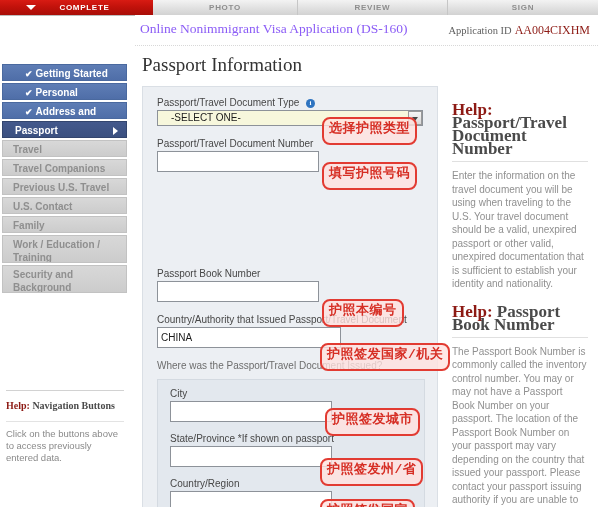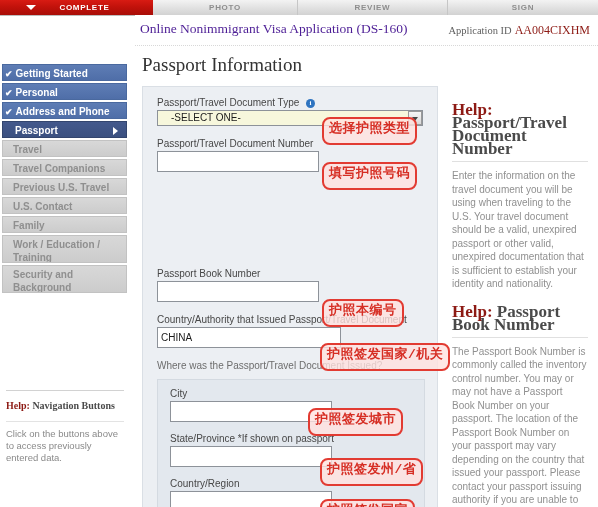--- a/index.html
+++ b/index.html
@@ -63,21 +63,21 @@
     left: 135px; top: 15px;
     width: 463px; height: 30px;
     background: #ffffff;
     border-bottom: 1px dotted #d8d8d8;
   }
   .apptitle {
     position: absolute;
     left: 5px; top: 6px;
     font-family: "Liberation Serif", serif;
     font-size: 13.5px;
-    color: #4c1d95;
+    color: #8b5cf6;
   }
   .appid-wrap {
     position: absolute;
     right: 8px; top: 8px;
     font-family: "Liberation Serif", serif;
     font-size: 10.5px;
     color: #5f5f5f;
     white-space: nowrap;
   }
   .appid-value {
@@ -93,21 +93,21 @@
     left: 0; top: 16px;
     width: 131px;
     background: #ffffff;
   }
   .nav { margin: 48px 4px 0 2px; }
   .nav-item {
     height: 17px;
     line-height: 17px;
     font-size: 10px;
     font-weight: bold;
-    padding-left: 2px;
+    padding-left: 22px;
     margin-bottom: 2px;
     box-sizing: border-box;
     position: relative;
     overflow: hidden;
   }
   .nav-item.done {
     background: linear-gradient(to bottom, #5e7db5 0%, #4f6ea8 100%);
     color: #ffffff;
     border: 1px solid #4a699f;
   }
@@ -458,16 +458,16 @@
     <div class="help-rule"></div>
     <div class="help-body">The Passport Book Number is commonly called the inventory control number. You may or may not have a Passport Book Number on your passport. The location of the Passport Book Number on your passport may vary depending on the country that issued your passport. Please contact your passport issuing authority if you are unable to determine</div>
   </div>
 </div>
 
 <div id="anno-layer">
     <div class="anno" style="left: 322px; top: 117px;">选择护照类型</div>
     <div class="anno" style="left: 322px; top: 162px;">填写护照号码</div>
     <div class="anno" style="left: 322px; top: 299px;">护照本编号</div>
     <div class="anno" style="left: 320px; top: 343px;">护照签发国家/机关</div>
-    <div class="anno" style="left: 308px; top: 408px;">护照签发城市</div>
+    <div class="anno" style="left: 325px; top: 408px;">护照签发城市</div>
     <div class="anno" style="left: 320px; top: 458px;">护照签发州/省</div>
     <div class="anno" style="left: 320px; top: 499px;">护照签发国家</div>
   </div>
 
 </body></html>

